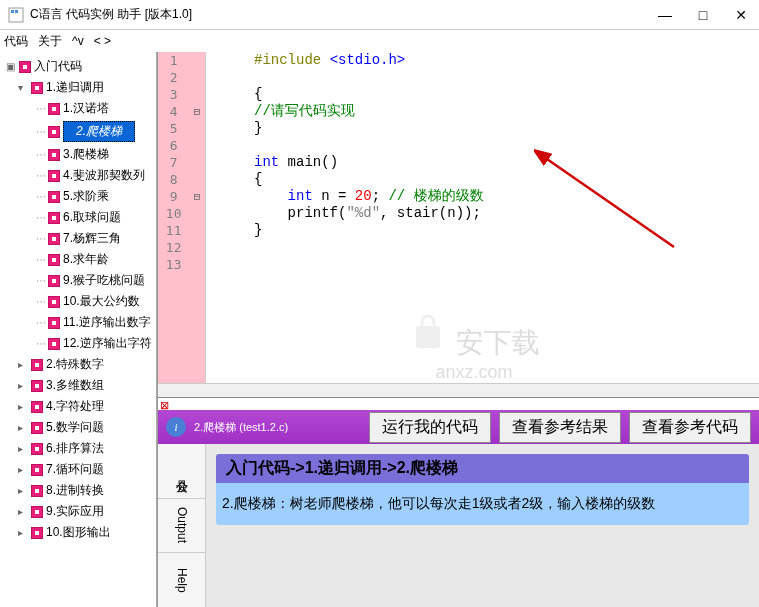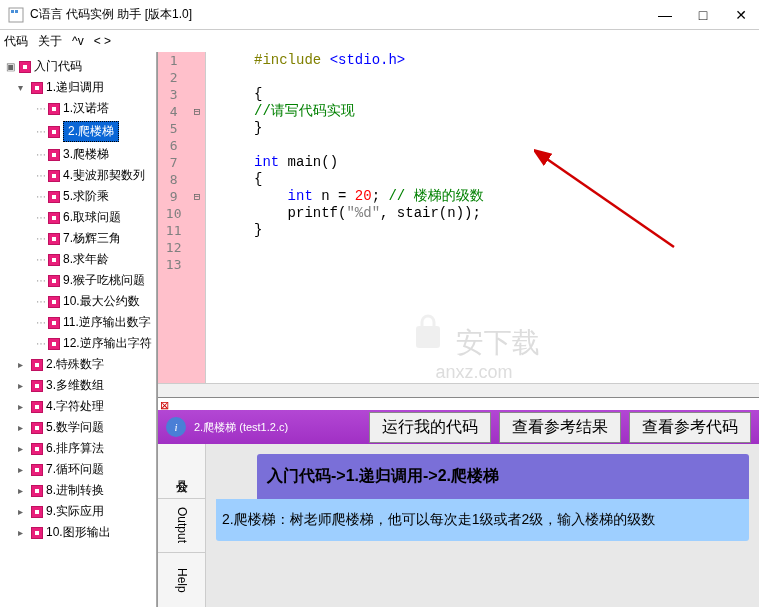--- a/index.html
+++ b/index.html
@@ -18,21 +18,21 @@
 
 .sidebar { width: 157px; border-right: 1px solid #aaa; overflow: hidden; padding: 4px 2px; background: #fff; }
 .tree-item { display: flex; align-items: center; padding: 2px 2px 2px 4px; gap: 3px; white-space: nowrap; cursor: pointer; font-size: 12px; }
 .tree-item .expander { width: 10px; font-size: 10px; color: #666; }
 .tree-item .node-icon { width: 12px; height: 12px; display: inline-flex; align-items: center; justify-content: center; }
 .tree-item .node-icon.pink { background: #e91e7a; border: 1px solid #c01060; }
 .tree-item .node-icon.pink::after { content: ""; width: 4px; height: 4px; background: #fff; }
 .tree-item.level1 { padding-left: 16px; }
 .tree-item.level2 { padding-left: 34px; }
 .tree-item.selected { }
-.tree-item.selected .label-box { background: #0a66d6; color: #fff; padding: 1px 4px; border: 1px dotted #000; }
+.tree-item.selected .label-box { background: #0a66d6; color: #fff; padding: 1px 12px; border: 1px dotted #000; font-style: italic; }
 .tree-item .dots { color: #999; font-size: 10px; letter-spacing: -1px; }
 
 .content { flex: 1; display: flex; flex-direction: column; border-left: 1px solid #999; }
 
 .editor-area { flex: 1; display: flex; background: #fff; position: relative; overflow: hidden; }
 .gutter { width: 48px; background: #ffc0cb; border-right: 1px solid #ccc; }
 .gutter .ln { height: 17px; display: flex; }
 .gutter .ln .num { width: 32px; text-align: center; color: #808080; font-family: Consolas, monospace; font-size: 13px; line-height: 17px; }
 .gutter .ln .fold { width: 16px; text-align: center; font-family: monospace; font-size: 11px; color: #666; line-height: 17px; }
 .code { flex: 1; padding-left: 10px; font-family: Consolas, "Courier New", monospace; font-size: 14px; line-height: 17px; position: relative; margin-left: 38px; }
@@ -59,21 +59,21 @@
 .info-header .info-icon { width: 20px; height: 20px; border-radius: 50%; background: #4a7fd6; color: #fff; display: flex; align-items: center; justify-content: center; font-size: 11px; font-style: italic; font-family: serif; }
 .info-header .info-title { color: #fff; flex: 1; font-size: 11px; }
 .info-header button { padding: 4px 12px; font-size: 16px; background: #f0f0f0; border: 1px solid #888; cursor: pointer; }
 
 .info-body { flex: 1; display: flex; }
 .side-tabs { width: 48px; display: flex; flex-direction: column; border-right: 1px solid #ccc; }
 .side-tab { flex: 1; writing-mode: vertical-rl; text-orientation: mixed; display: flex; align-items: center; justify-content: center; border-bottom: 1px solid #ccc; background: #f5f5f5; cursor: pointer; font-size: 12px; }
 .side-tab:last-child { border-bottom: none; }
 
 .desc-area { flex: 1; background: #e8e8e8; padding: 10px; }
-.desc-box1 { background: #7a6fd8; color: #000; padding: 12px 10px; font-size: 16px; font-weight: bold; border-radius: 3px 3px 0 0; margin-left: 41px; }
+.desc-box1 { background: #7a6fd8; color: #000; padding: 4px 10px; font-size: 16px; font-weight: bold; border-radius: 3px 3px 0 0; }
 .desc-box2 { background: #9ecfff; color: #000; padding: 12px 6px; font-size: 14px; border-radius: 0 0 3px 3px; white-space: nowrap; overflow: hidden; }
 </style>
 </head>
 <body>
 
 <div class="titlebar">
   <span class="app-icon">
     <svg width="16" height="16">
         <rect x="1" y="1" width="14" height="14" fill="#fff" stroke="#999"></rect>
         <rect x="3" y="3" width="3" height="3" fill="#4a90d9"></rect>

